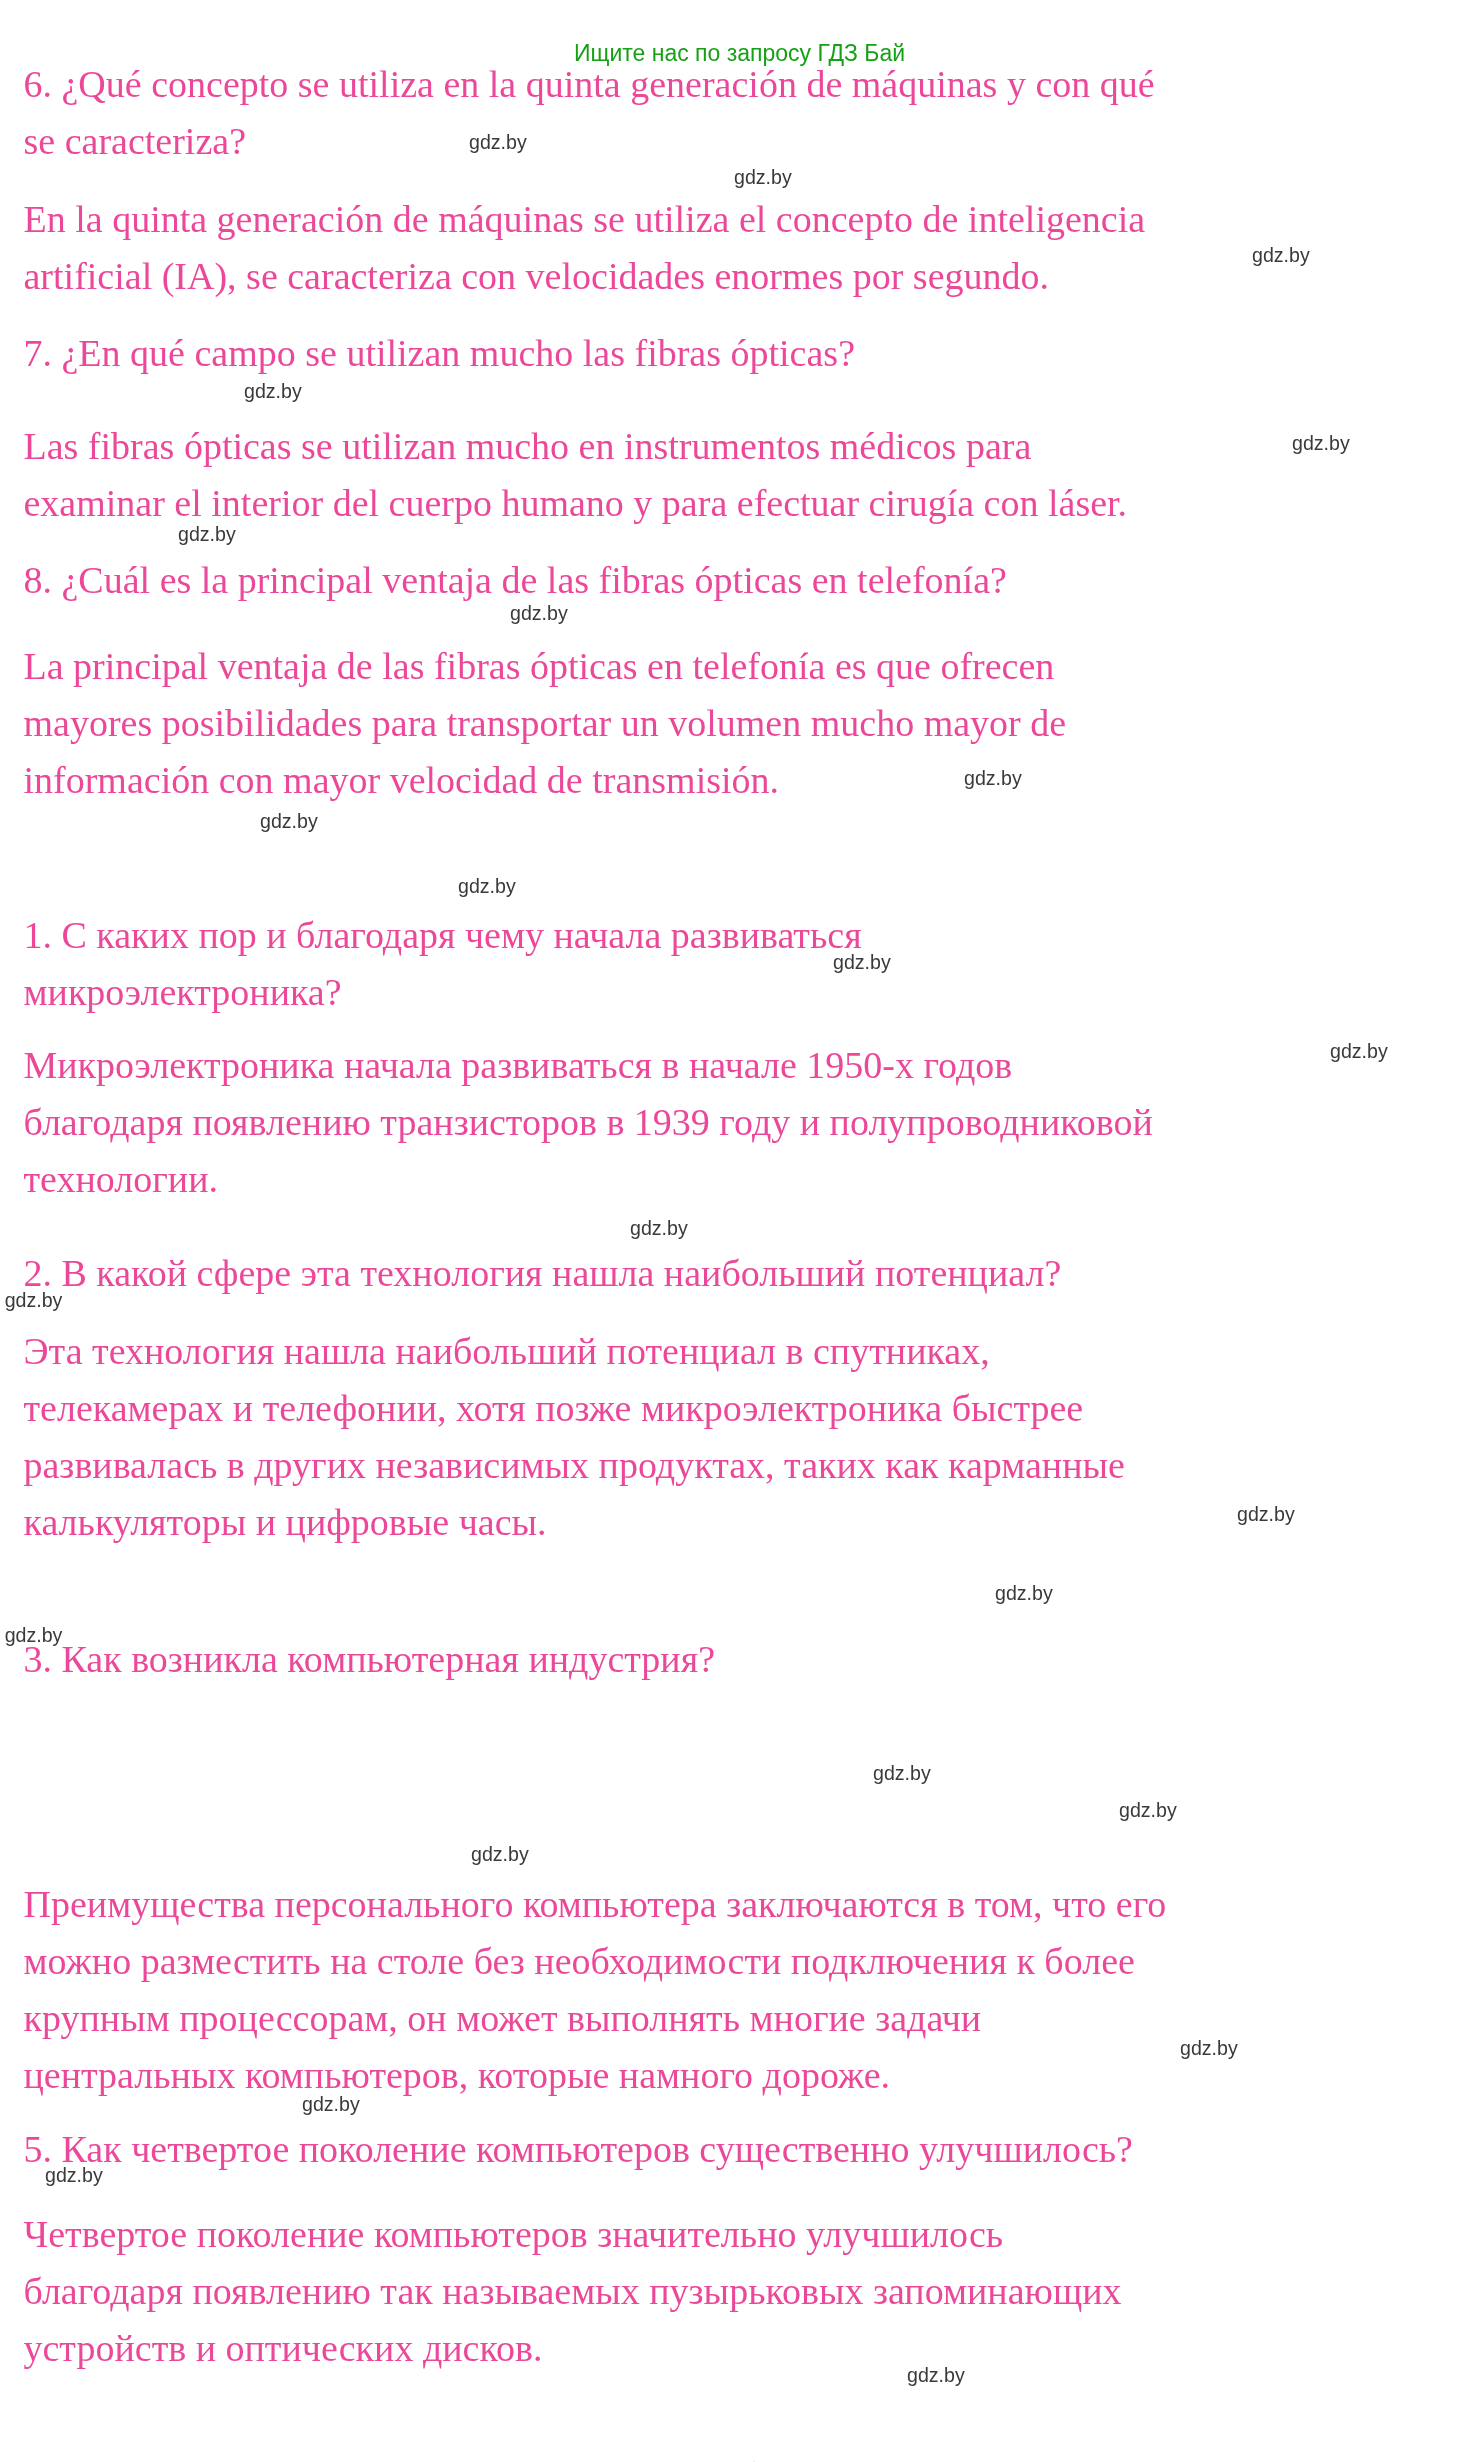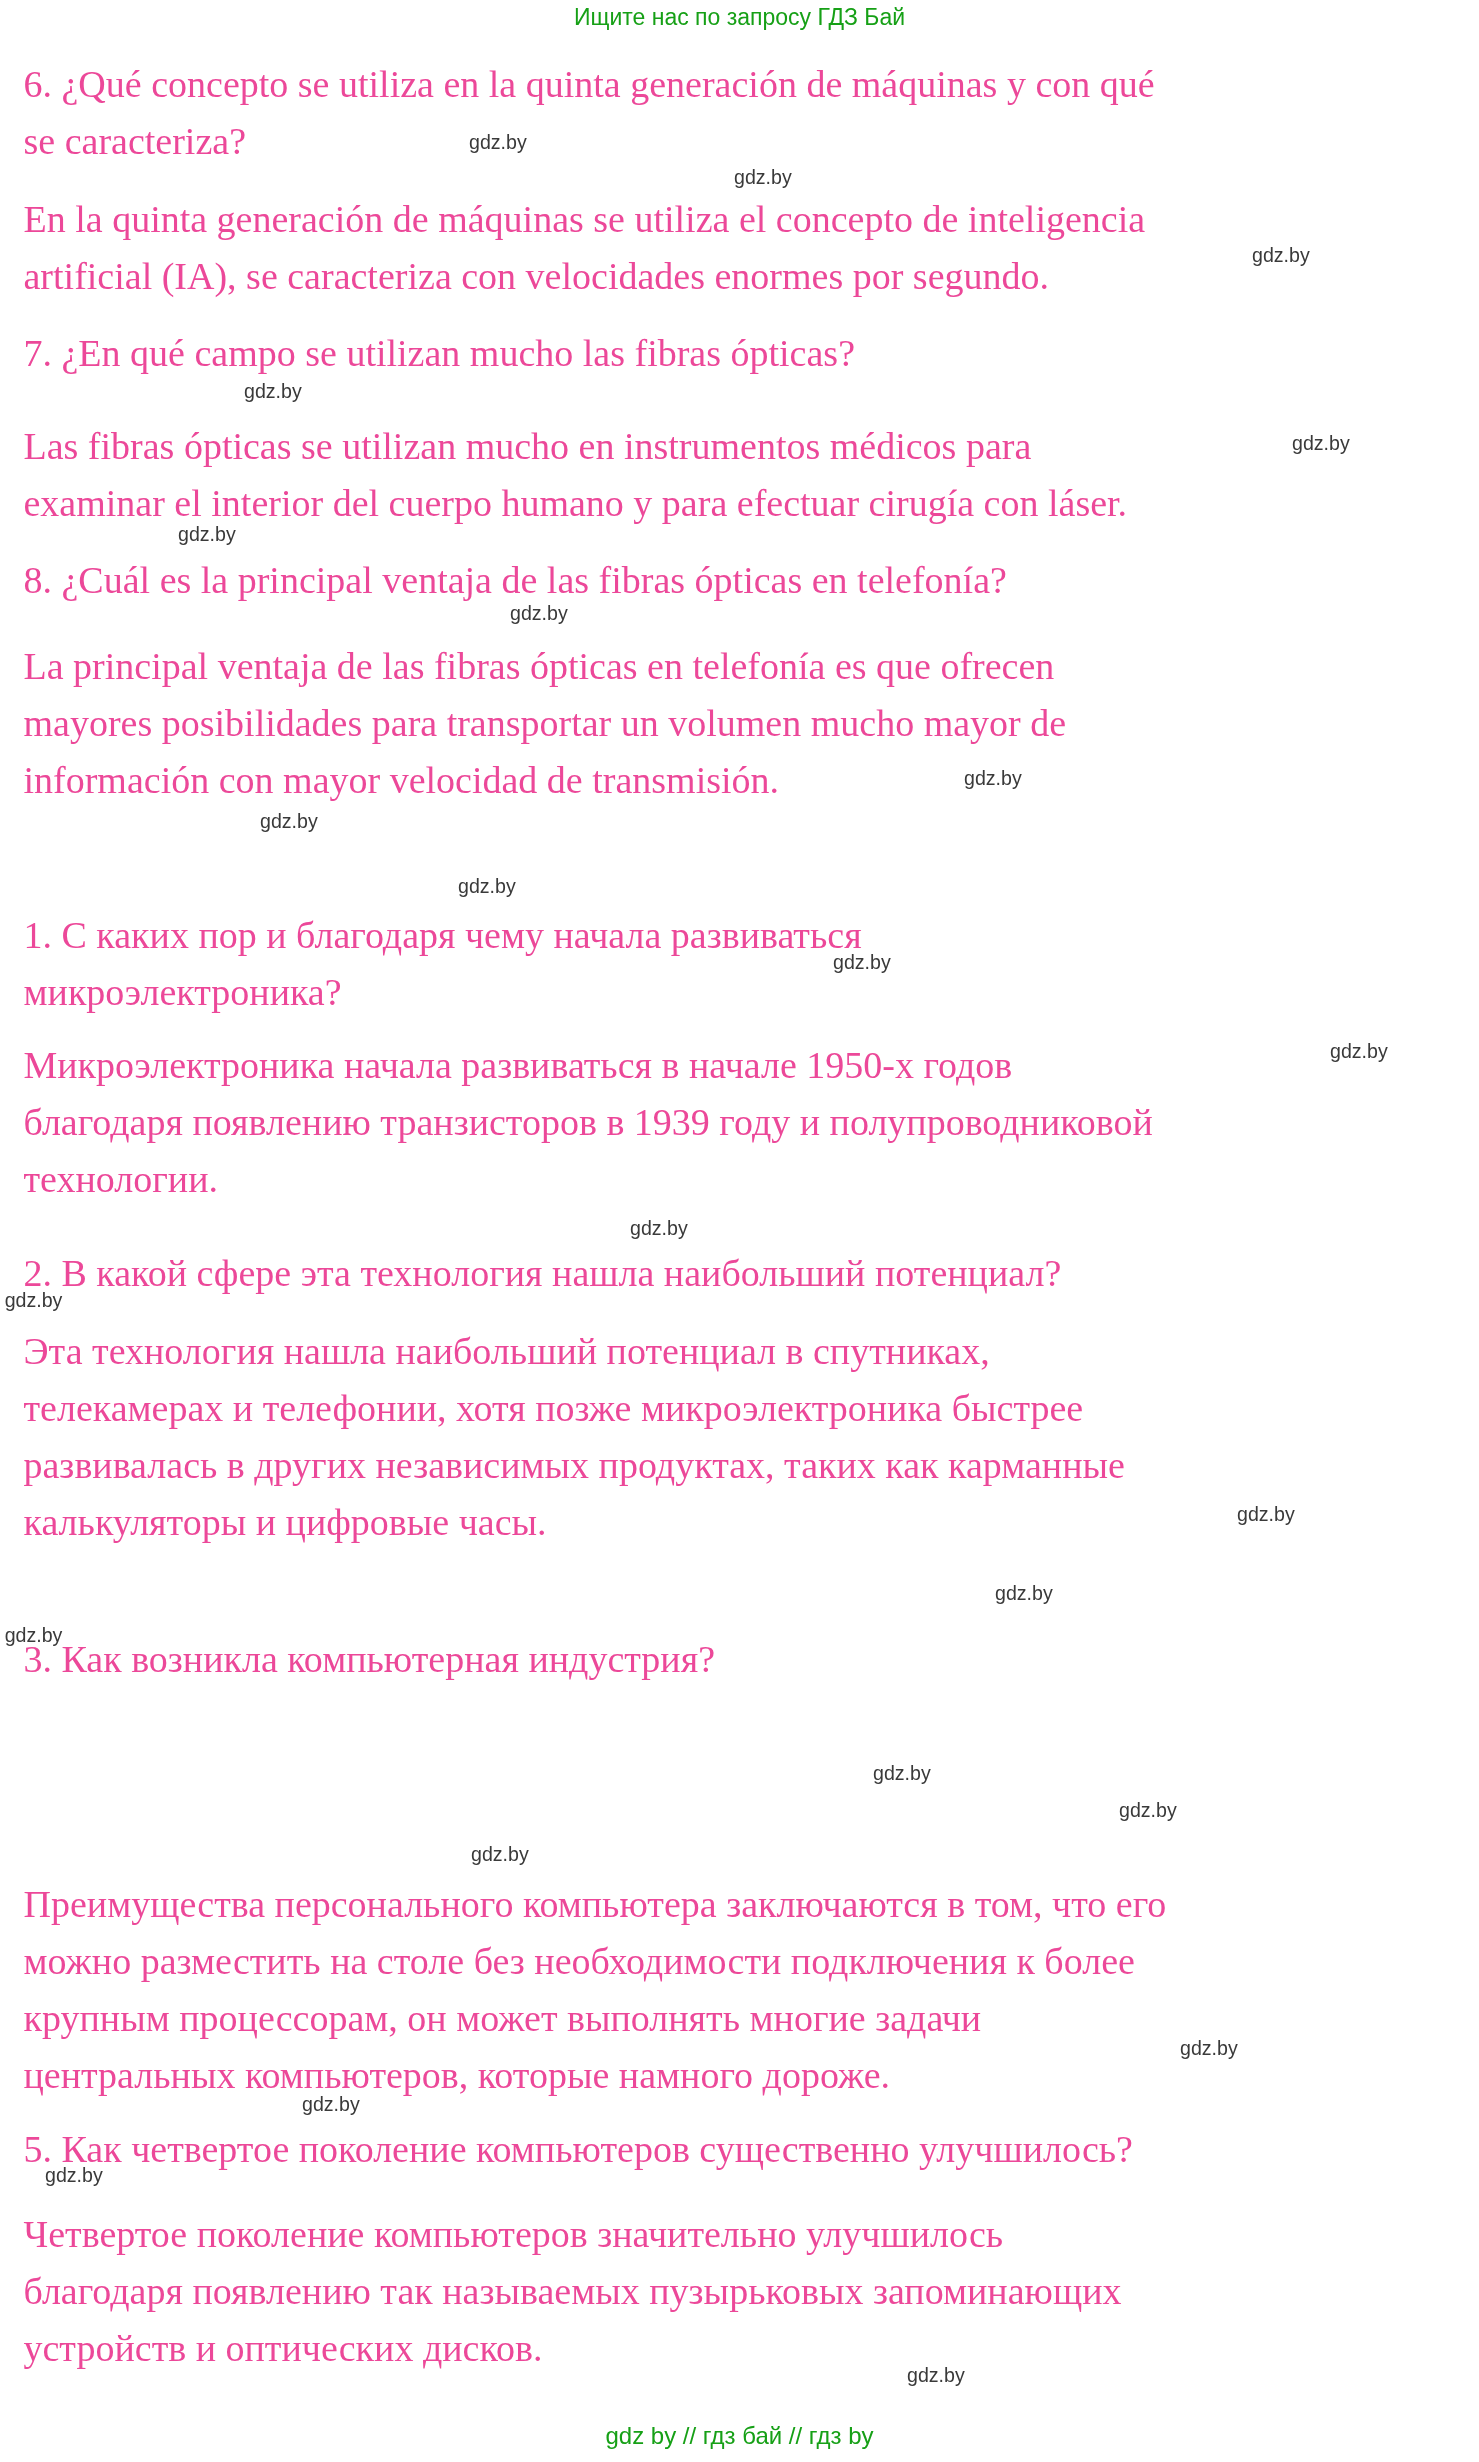--- a/index.html
+++ b/index.html
@@ -33,20 +33,21 @@
     line-height: 23.5px;
     color: var(--watermark_gray, #3a3a3a);
   }
   .promo {
     position: absolute;
     left: 0;
     width: 100%;
     text-align: center;
     font-family: "Liberation Sans", sans-serif;
     color: var(--promo_green, #16a016);
+    margin-top: 36px;
   }
   .promo-top { top: 3.9px; font-size: 23px; }
   .promo-bottom { top: 2422px; font-size: 24px; }
 </style>
 </head>
 <body>
 
 <div class="page">
 
   <div class="promo promo-top">Ищите нас по запросу ГДЗ Бай</div>

